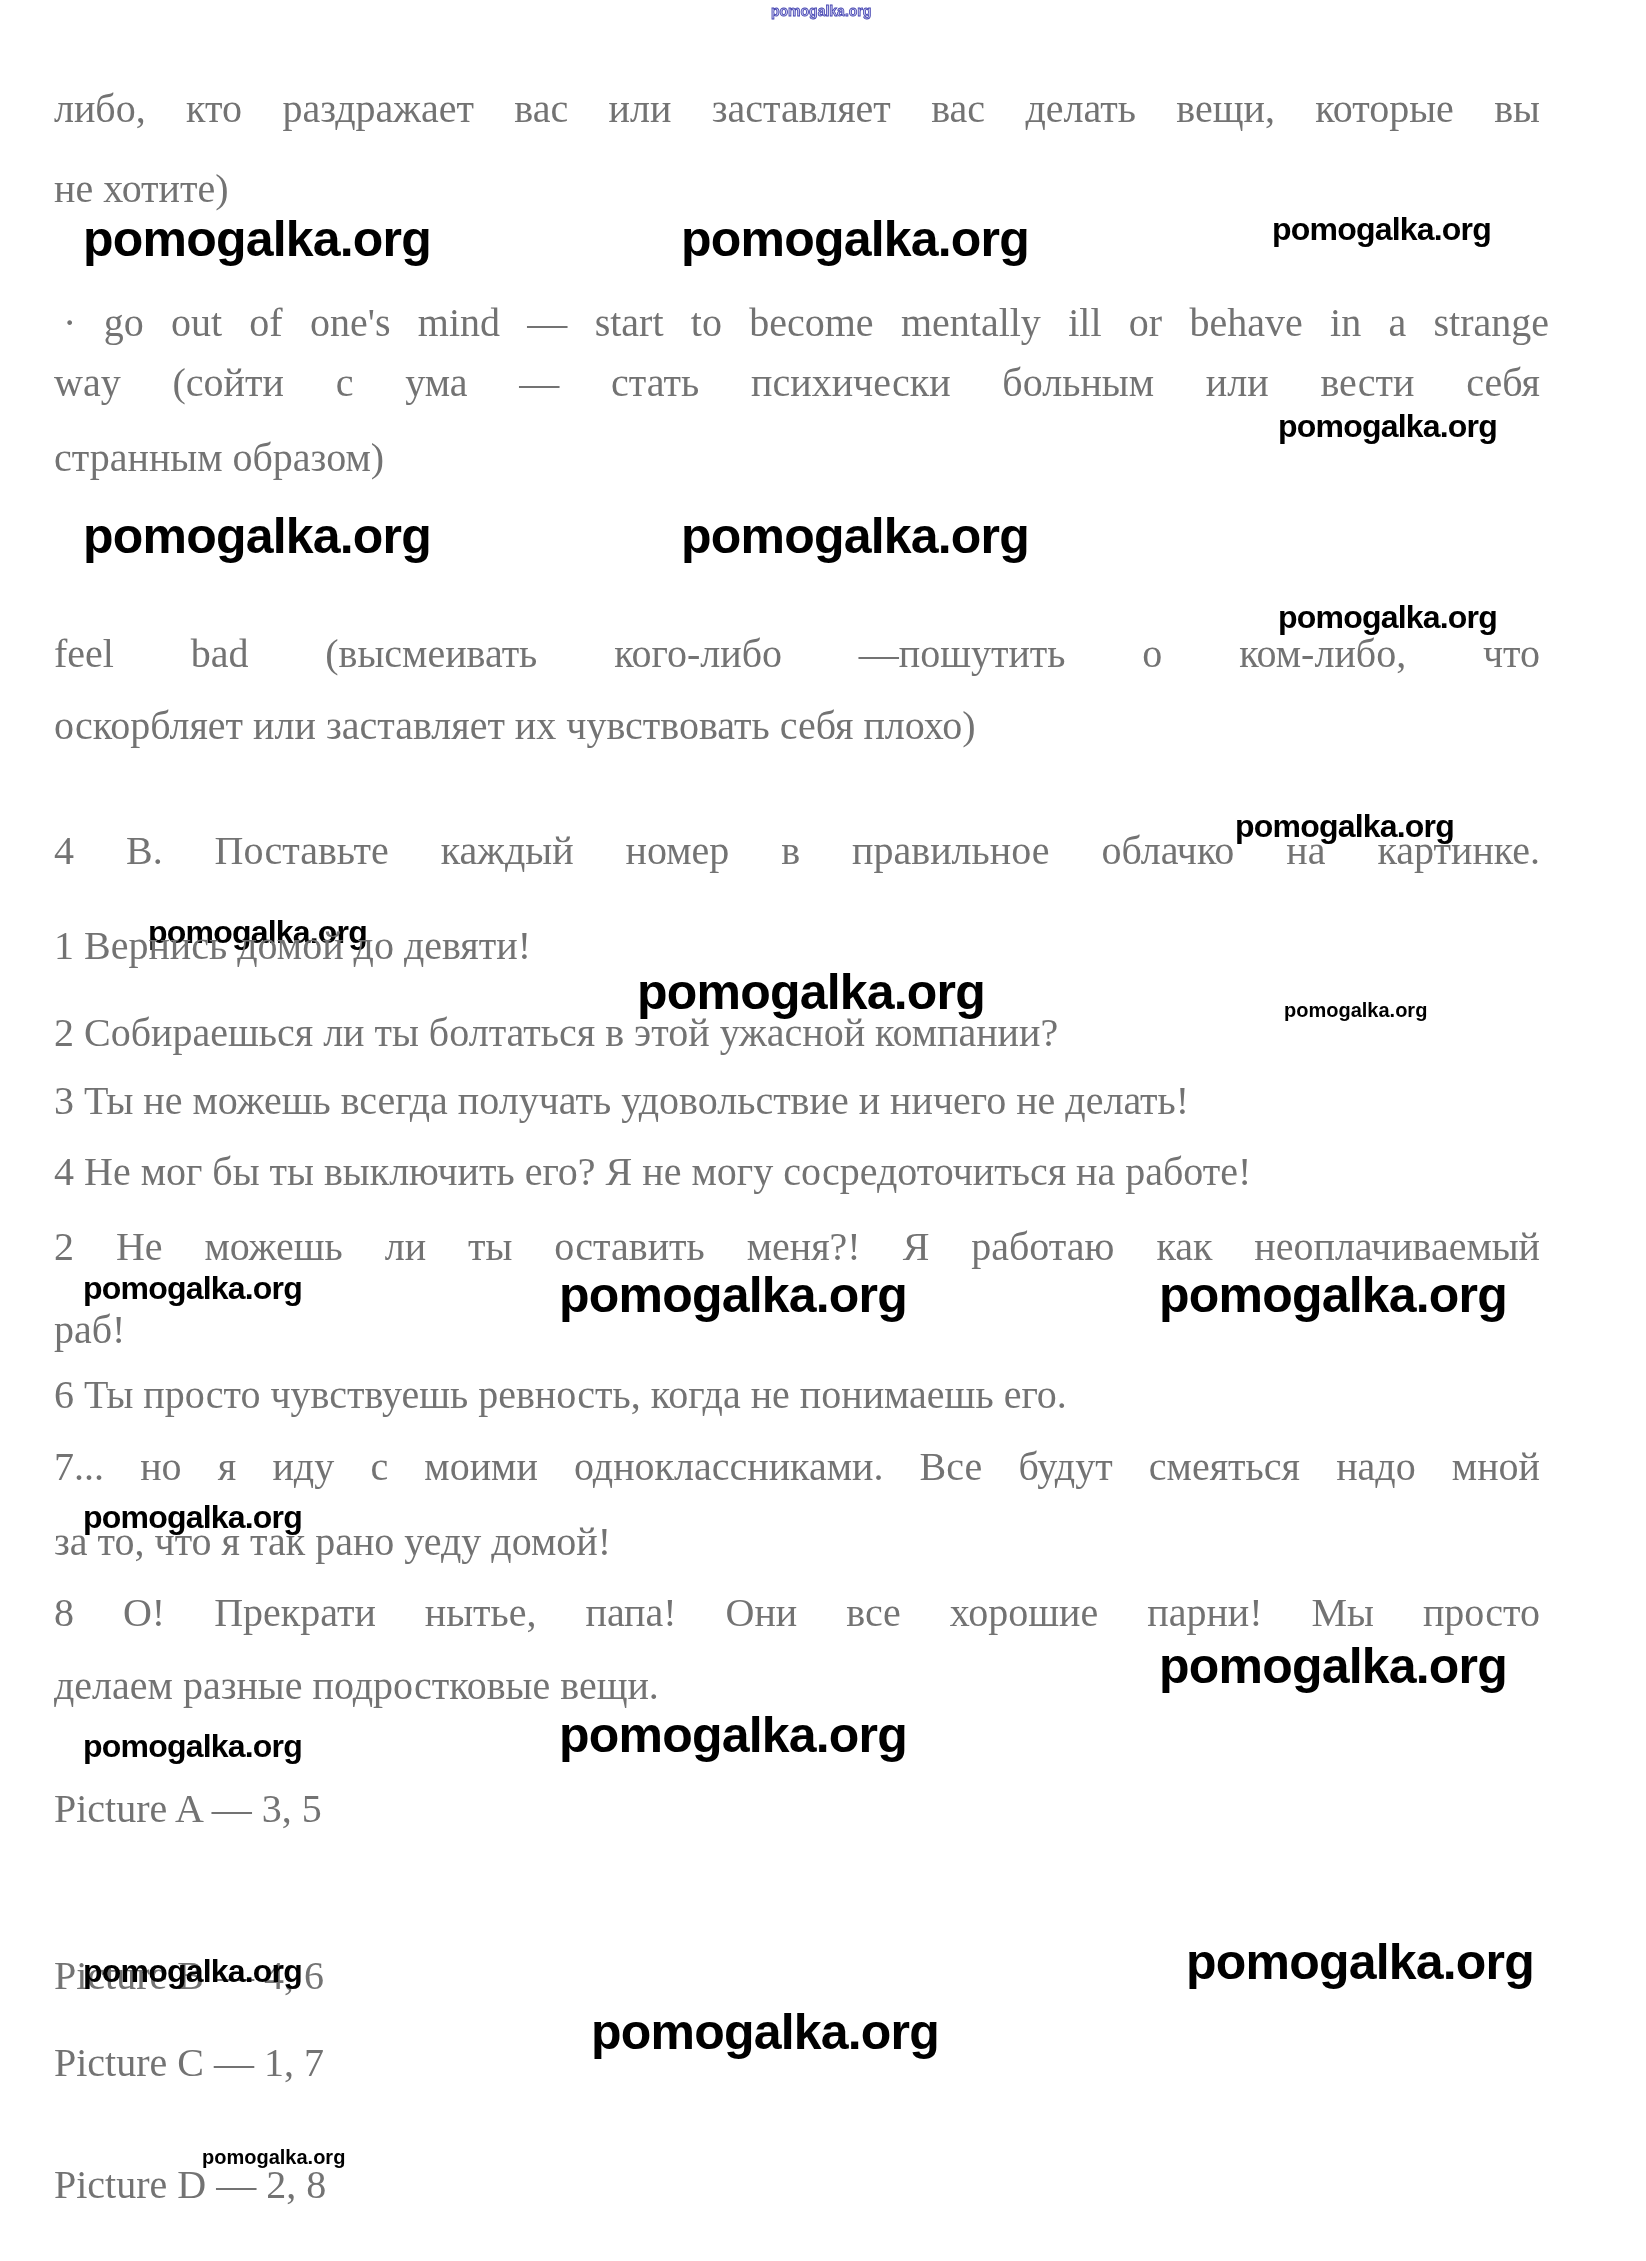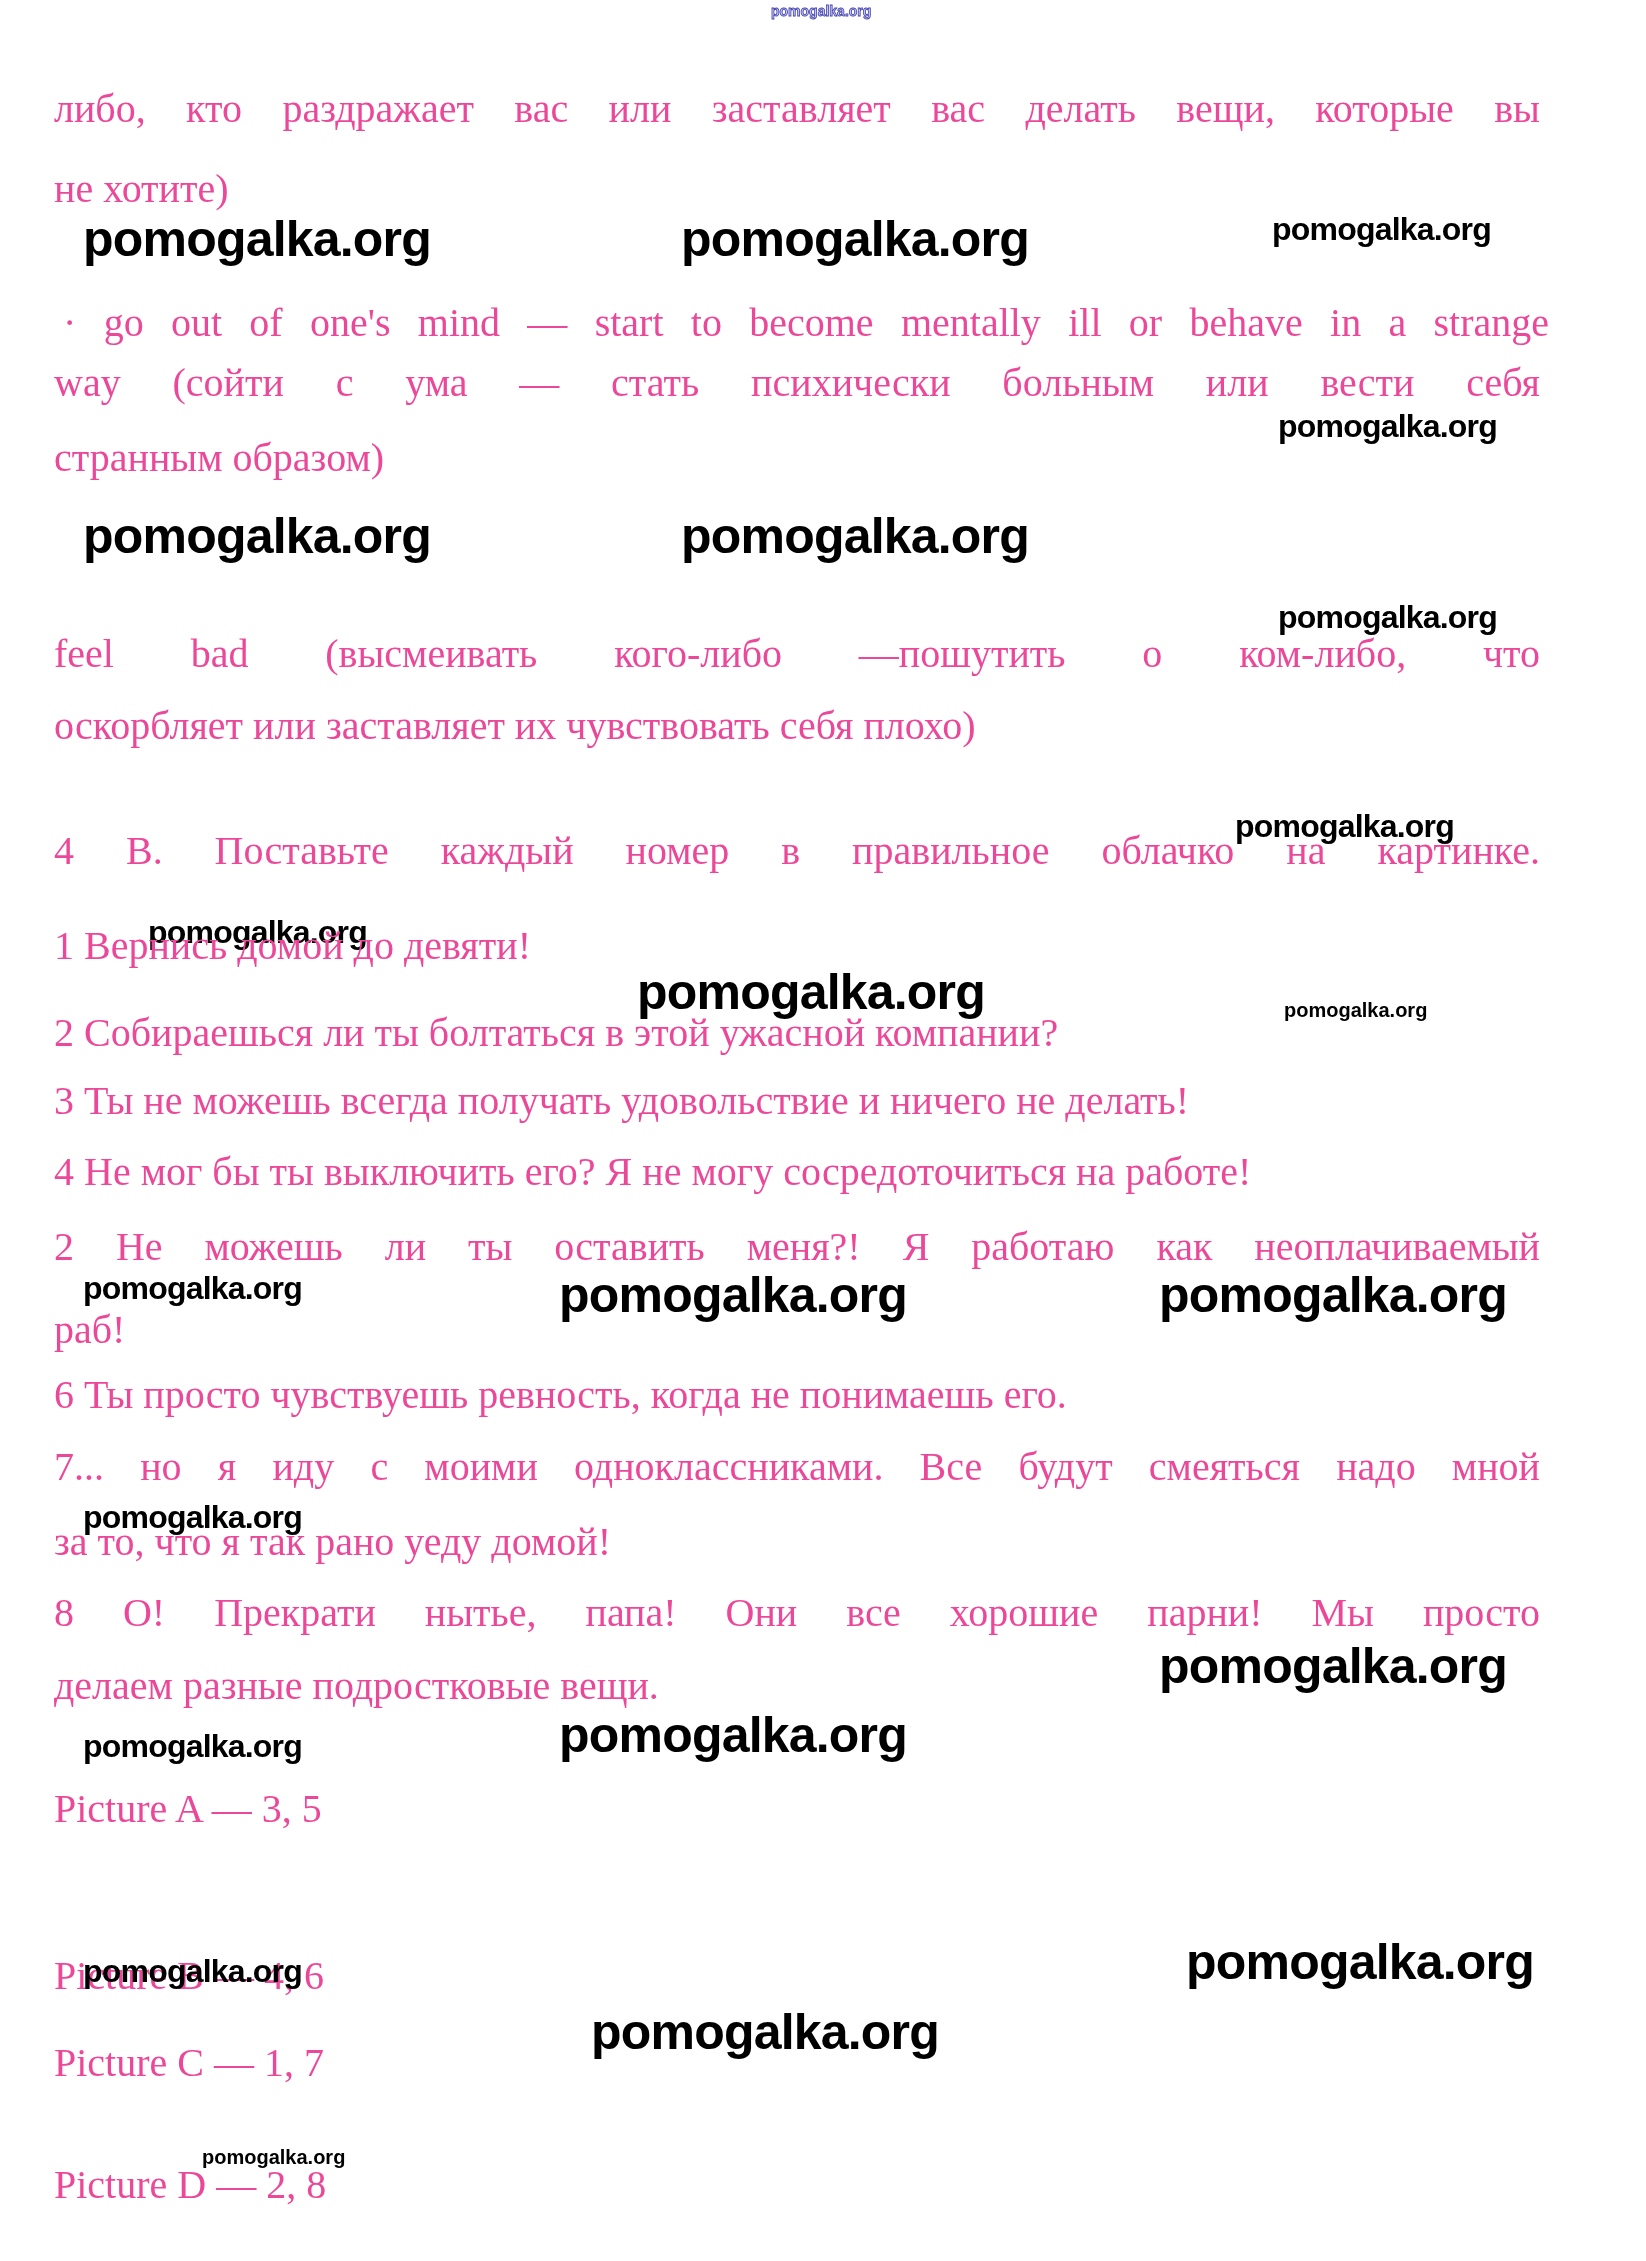--- a/index.html
+++ b/index.html
@@ -2,21 +2,21 @@
 <html style="font-size:13.3px"><head>
 <meta charset="utf-8">
 <style>
   html,body { margin:0; padding:0; background:#ffffff; }
   .doc {
     position:relative; width:1574px; height:2261px; background:#ffffff;
     overflow:hidden; font-family:"Liberation Serif", serif; color:#000;
   }
   .ln {
     position:absolute; left:54px; font-size:40px; line-height:1.1;
-    white-space:nowrap; color:#ec4899;
+    white-space:nowrap; color:#737373;
   }
   .just {
     white-space:normal; width:1486px;
     text-align:justify; text-align-last:justify;
   }
   .bold { font-weight:400; }
   .wm {
     position:absolute; font-family:"Liberation Sans", sans-serif;
     font-weight:700; color:#000; white-space:nowrap; letter-spacing:-0.8px;
   }

